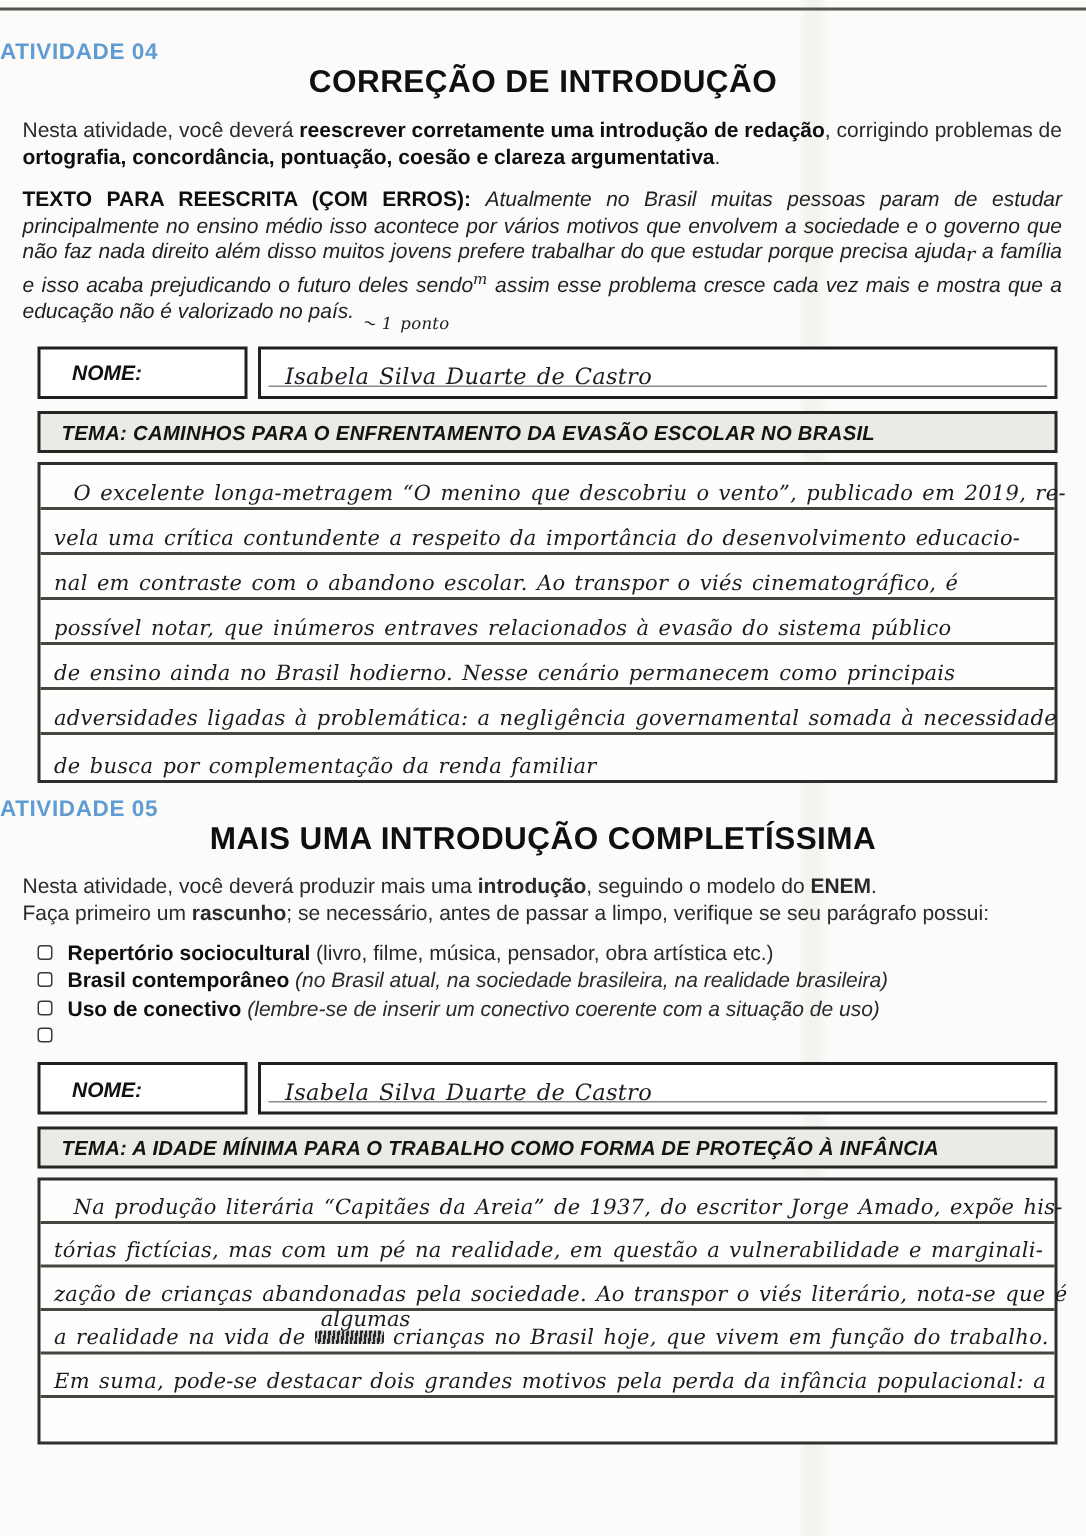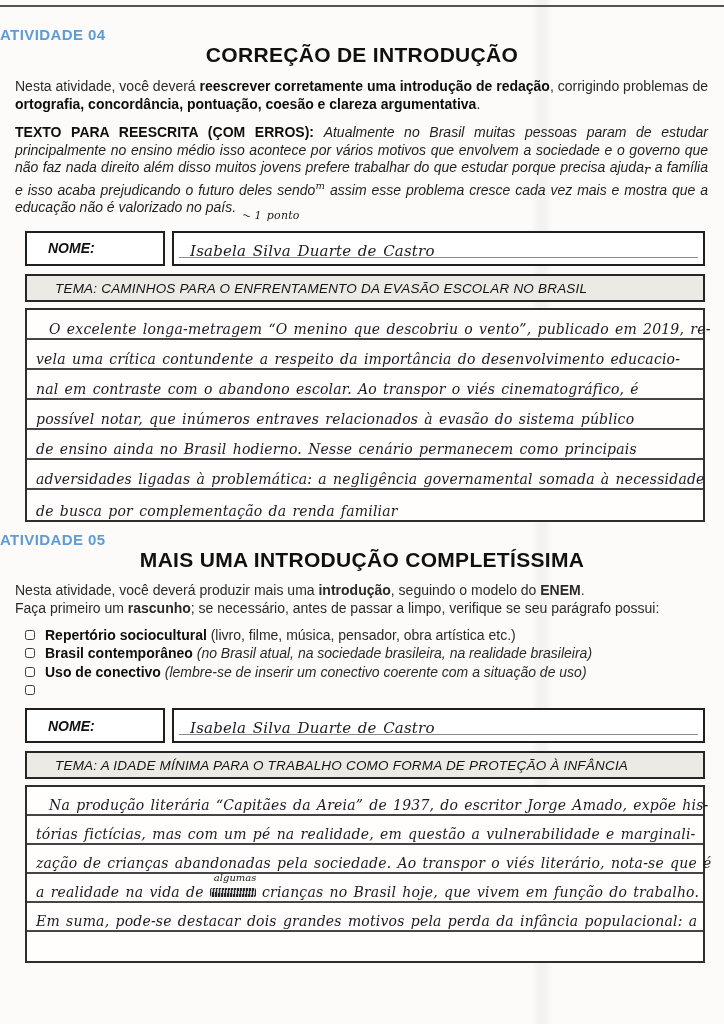--- a/index.html
+++ b/index.html
@@ -51,41 +51,41 @@
     width:140px; border:2px solid #1f1f1f; background:#fff;
     display:flex; align-items:center; padding-left:21px;
     font-weight:bold; font-style:italic; font-size:14px; color:#111;
   }
   .nome-value-box { flex:1; border:2px solid #1f1f1f; background:#fff; position:relative; }
   .nome-rule { position:absolute; left:5px; right:5px; bottom:6px; border-bottom:1.5px solid #8a8a86; }
   .hw-name { position:absolute; left:16px; bottom:4px; font-size:15px; white-space:nowrap; }
 
   .tema-box {
     margin:8px 19px 0 25px; border:2px solid #262626; background:#eceae5;
-    padding:5px 10px 4px 28px; font-weight:normal; font-style:italic;
+    padding:5px 10px 4px 14px; font-weight:bold; font-style:italic;
     font-size:13.5px; letter-spacing:0.2px; color:#141414; white-space:nowrap;
   }
 
   .writebox { margin:6px 19px 0 25px; border:2px solid #2e2e2c; background:#fffefc; }
   .writebox .row { height:30px; border-bottom:2px solid #454541; position:relative; }
   .writebox.wb2 .row { height:29px; }
   .writebox .row:last-child { border-bottom:none; }
   .hw-line {
     position:absolute; left:9px; right:2px; bottom:2px;
     font-size:14px; white-space:nowrap; overflow:visible; line-height:1;
   }
   .row.indent .hw-line { left:22px; }
 
   .rasura-wrap { position:relative; display:inline-block; }
   .scribble {
     display:inline-block; width:46px; height:9px; vertical-align:baseline;
     background:repeating-linear-gradient(97deg,#27272b 0 1.6px, rgba(39,39,43,0.25) 1.6px 3px);
     border-radius:2px;
   }
-  .above-word { position:absolute; left:4px; top:-12px; font-size:10px; letter-spacing:0; word-spacing:0; }
+  .above-word { position:absolute; left:4px; top:-12px; font-size:14px; letter-spacing:0; word-spacing:0; }
 
   .intro5 { margin:9px 16px 0 15px; font-size:14px; line-height:18px; color:#2a2a2a; }
   .checklist { list-style:none; margin:9px 16px 0 20px; }
   .checklist li { display:flex; align-items:flex-start; font-size:14px; line-height:18.6px; color:#2a2a2a; }
   .cbx { width:10px; height:10px; border:1.7px solid #3a3a3a; border-radius:2.5px; margin:4px 10px 0 5px; flex:none; background:#fff; }
   .checklist b { color:#0e0e0e; }
   .it { font-style:italic; }
 </style>
 </head>
 <body>

